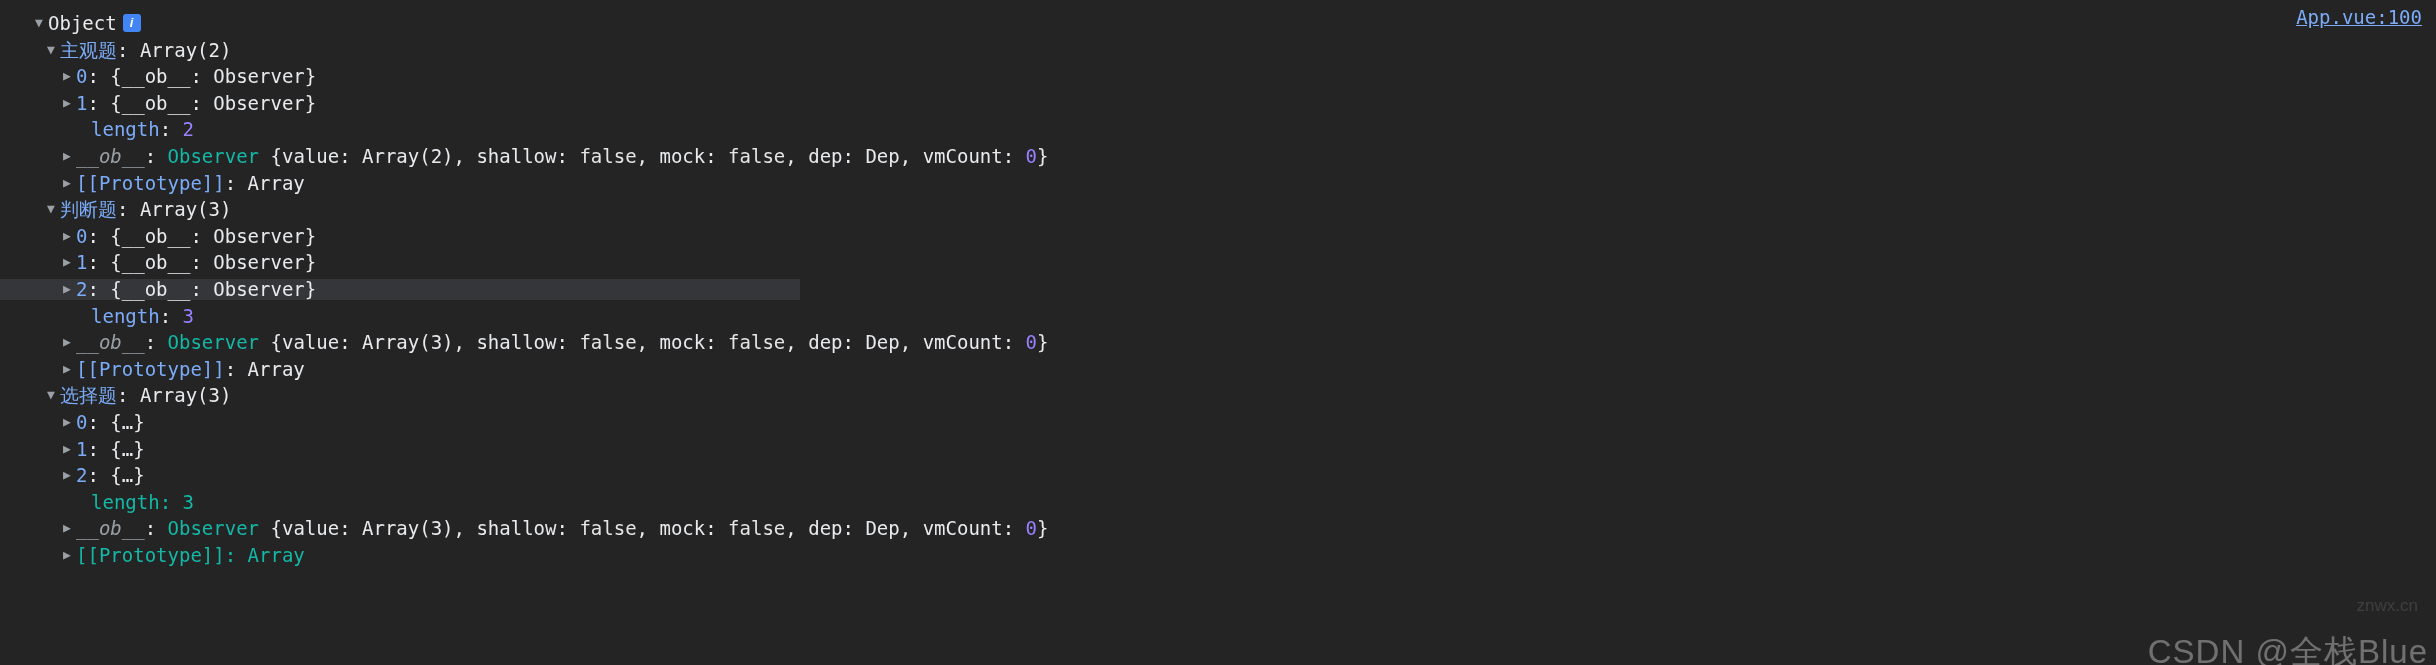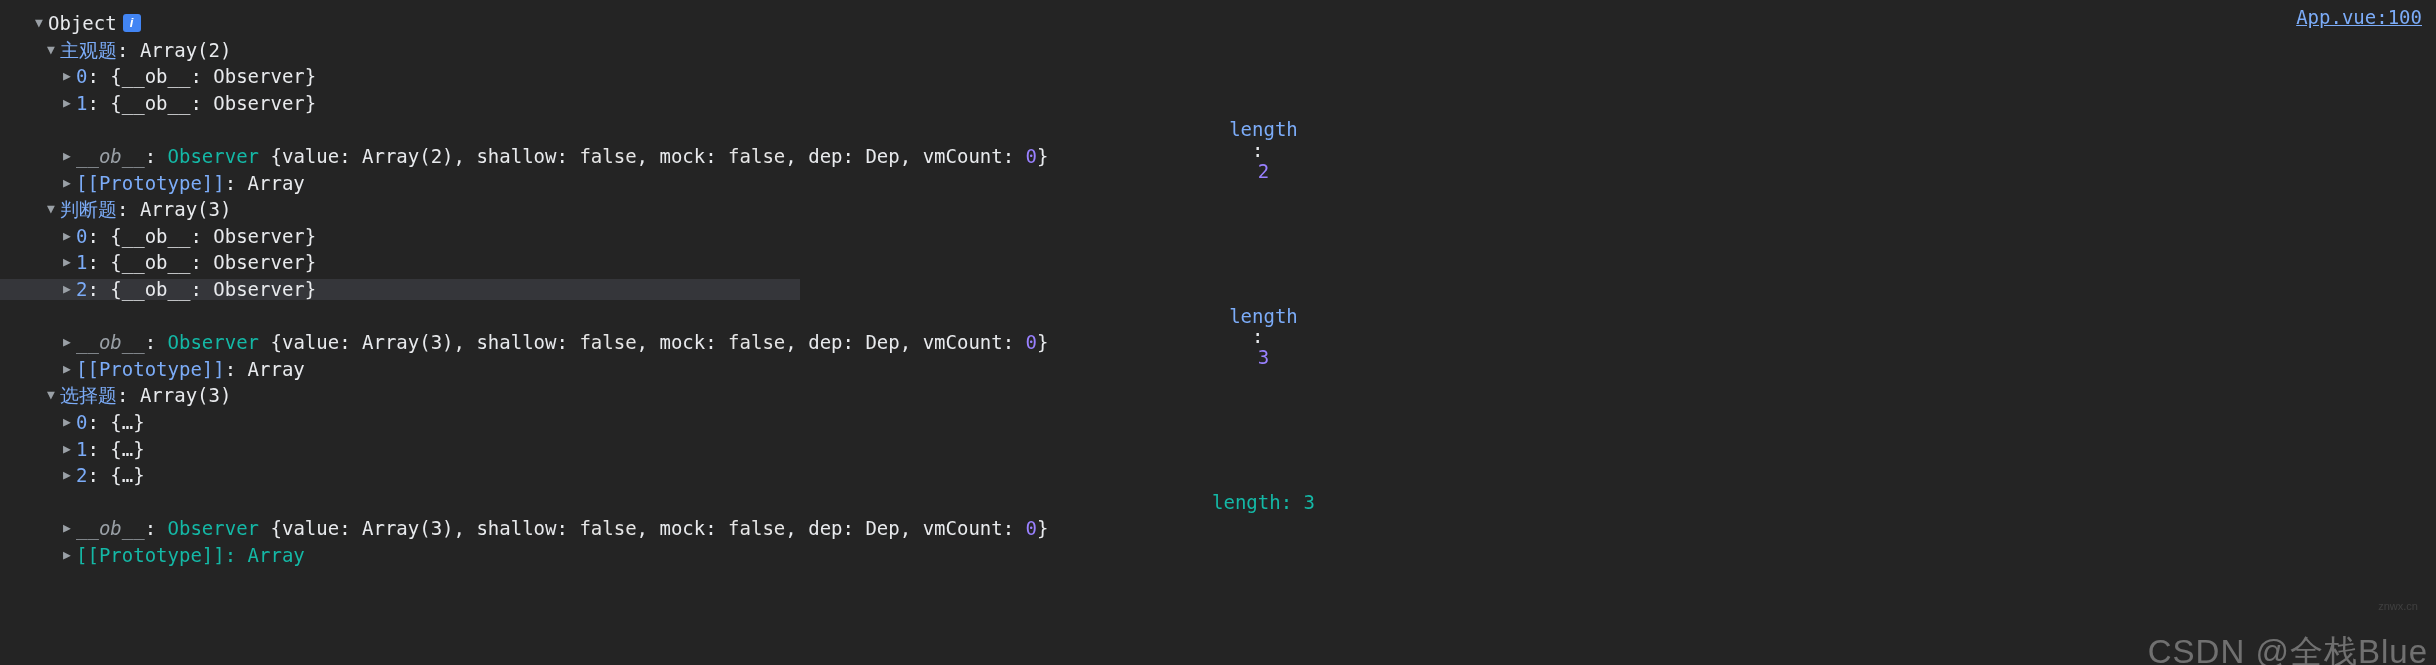--- a/index.html
+++ b/index.html
@@ -73,26 +73,26 @@
   font-family: "Microsoft YaHei", sans-serif;
   font-size: 33px;
   font-weight: 300;
   letter-spacing: 1px;
 }
 .watermark-small {
   position: absolute;
   right: 18px;
   bottom: 48px;
   color: rgba(255,255,255,0.12);
-  font-size: 11px;
+  font-size: 17px;
   font-family: sans-serif;
 }
 .ind1 { padding-left: 44px; }
 .ind2 { padding-left: 60px; }
-.ind3 { padding-left: 91px; flex-direction: column; }
+.ind3 { padding-left: 91px; }
 </style>
 </head>
 <body>
 
 <div class="console">
 
   <div class="row">
     <span class="arrow down"></span>
     <span class="obj-txt">Object</span>
     <span class="info-badge">i</span>

